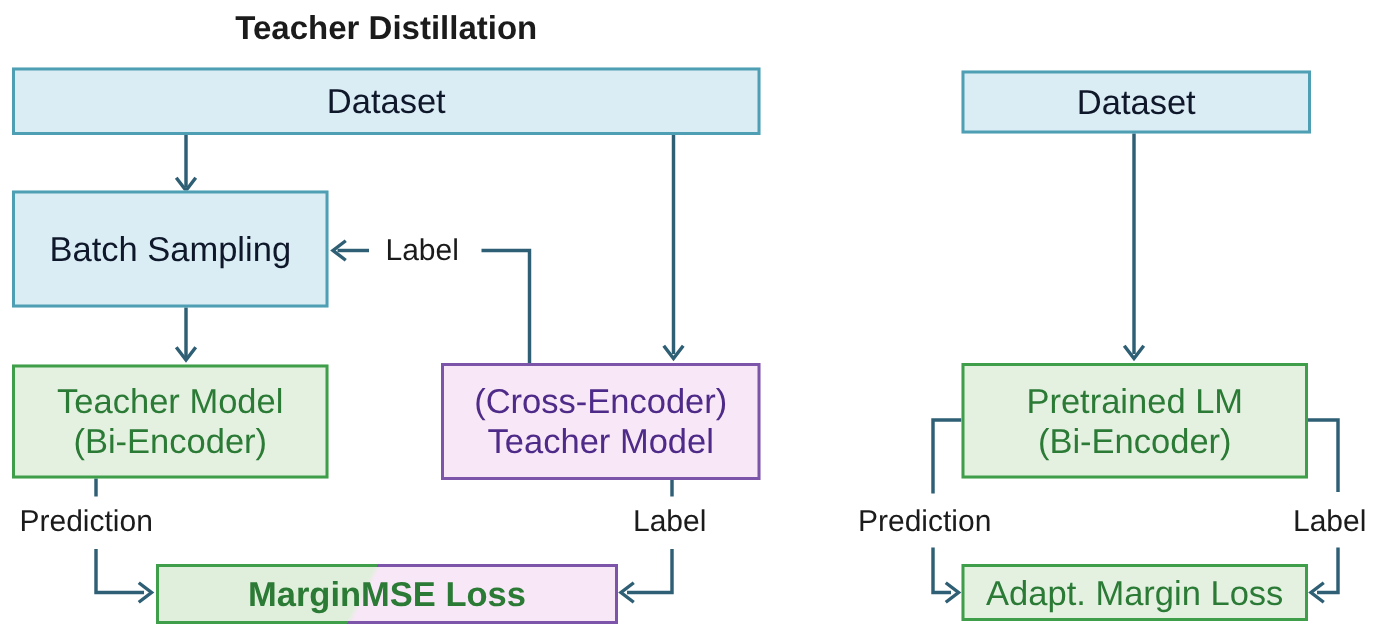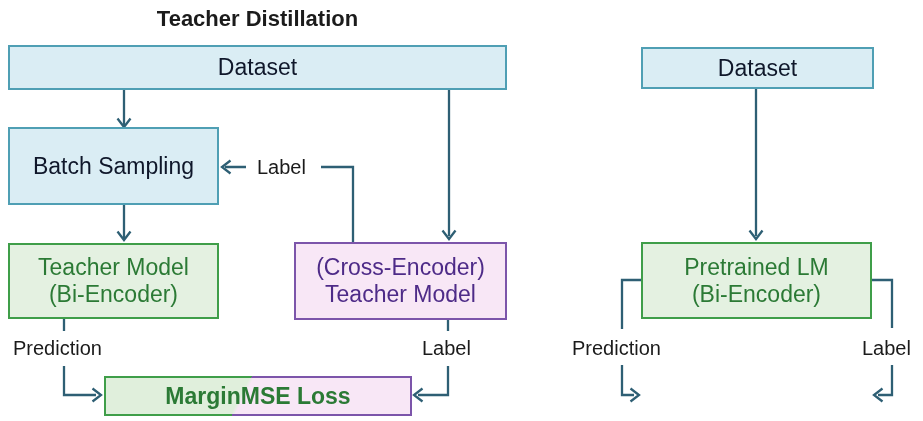--- a/index.html
+++ b/index.html
@@ -144,18 +144,21 @@
 
   <div class="node node-blue" style="left:641px;top:47px;width:233px;height:42px;">
     <span>Dataset</span>
   </div>
 
   <div class="node node-green" style="left:641px;top:242px;width:231px;height:77px;text-align:center;">
     <span>Pretrained LM</span>
     <span>(Bi-Encoder)</span>
   </div>
 
+  <div class="node node-green" style="left:641px;top:376px;width:231px;height:38px;">
+    <span>Adapt. Margin Loss</span>
+  </div>
 
   <div class="annotation" style="left:572px;top:335px;">Prediction</div>
 
   <div class="annotation" style="left:862px;top:335px;">Label</div>
 
 </div>
 
 </body></html>

